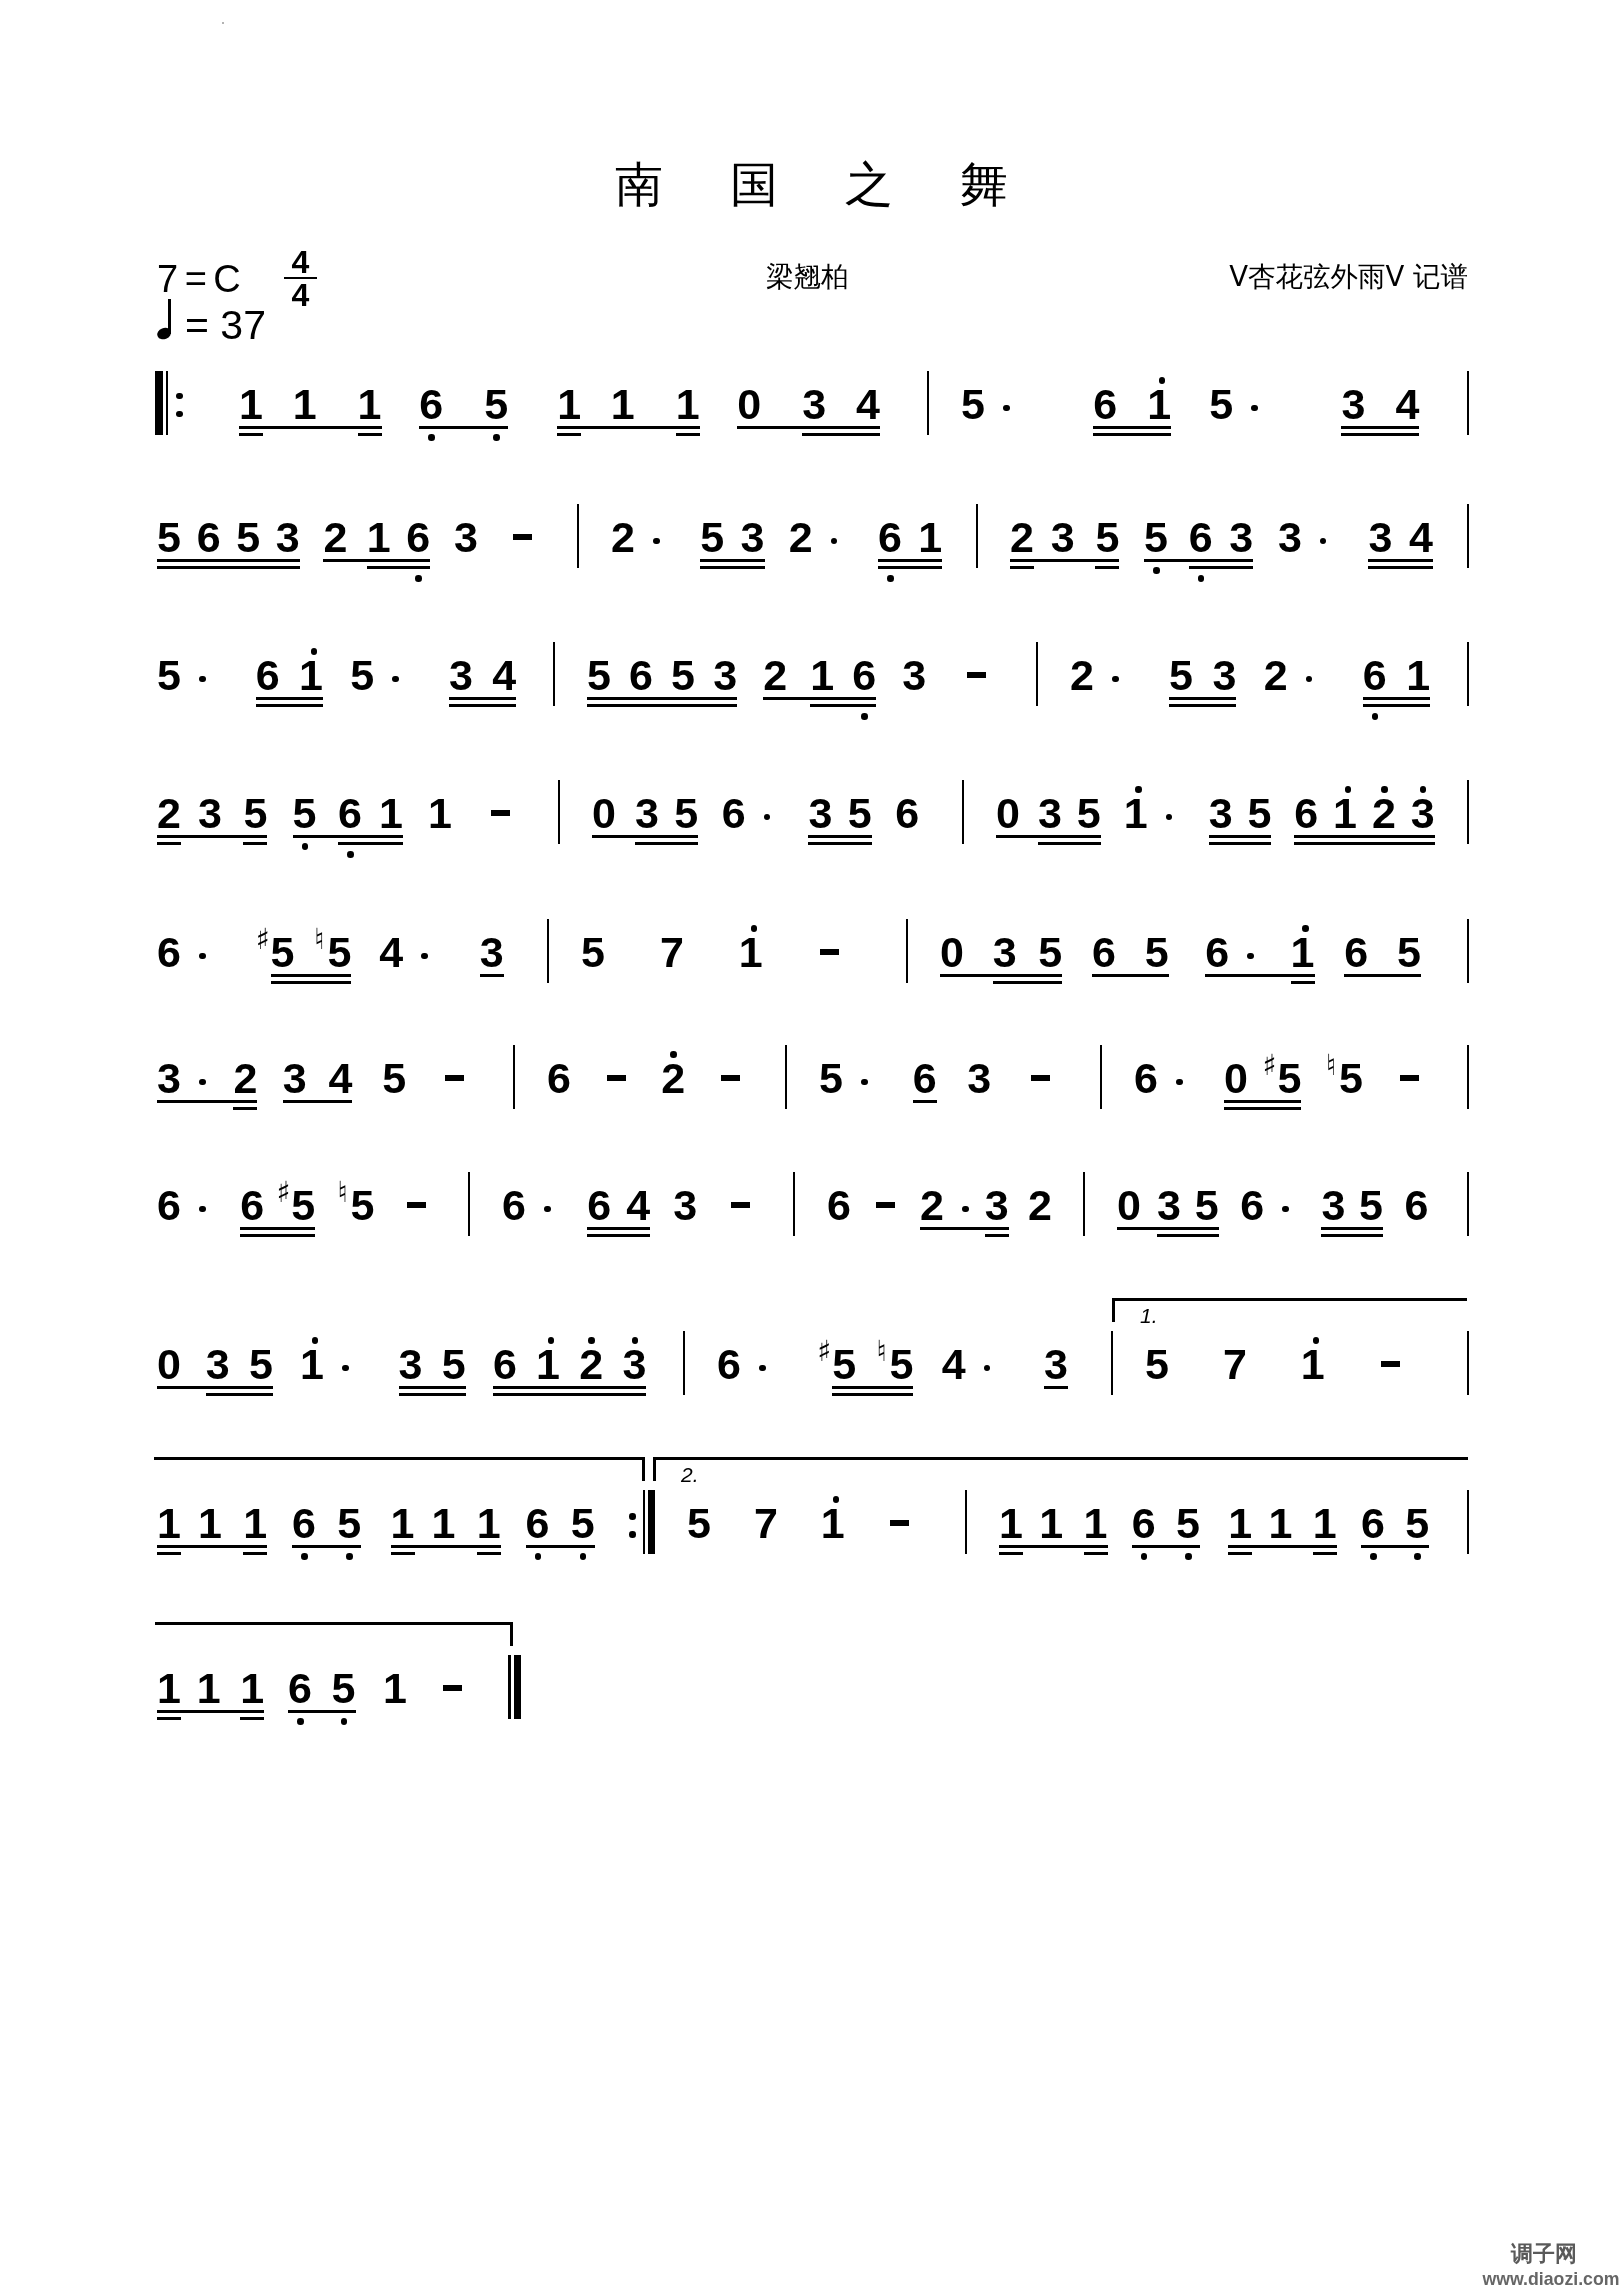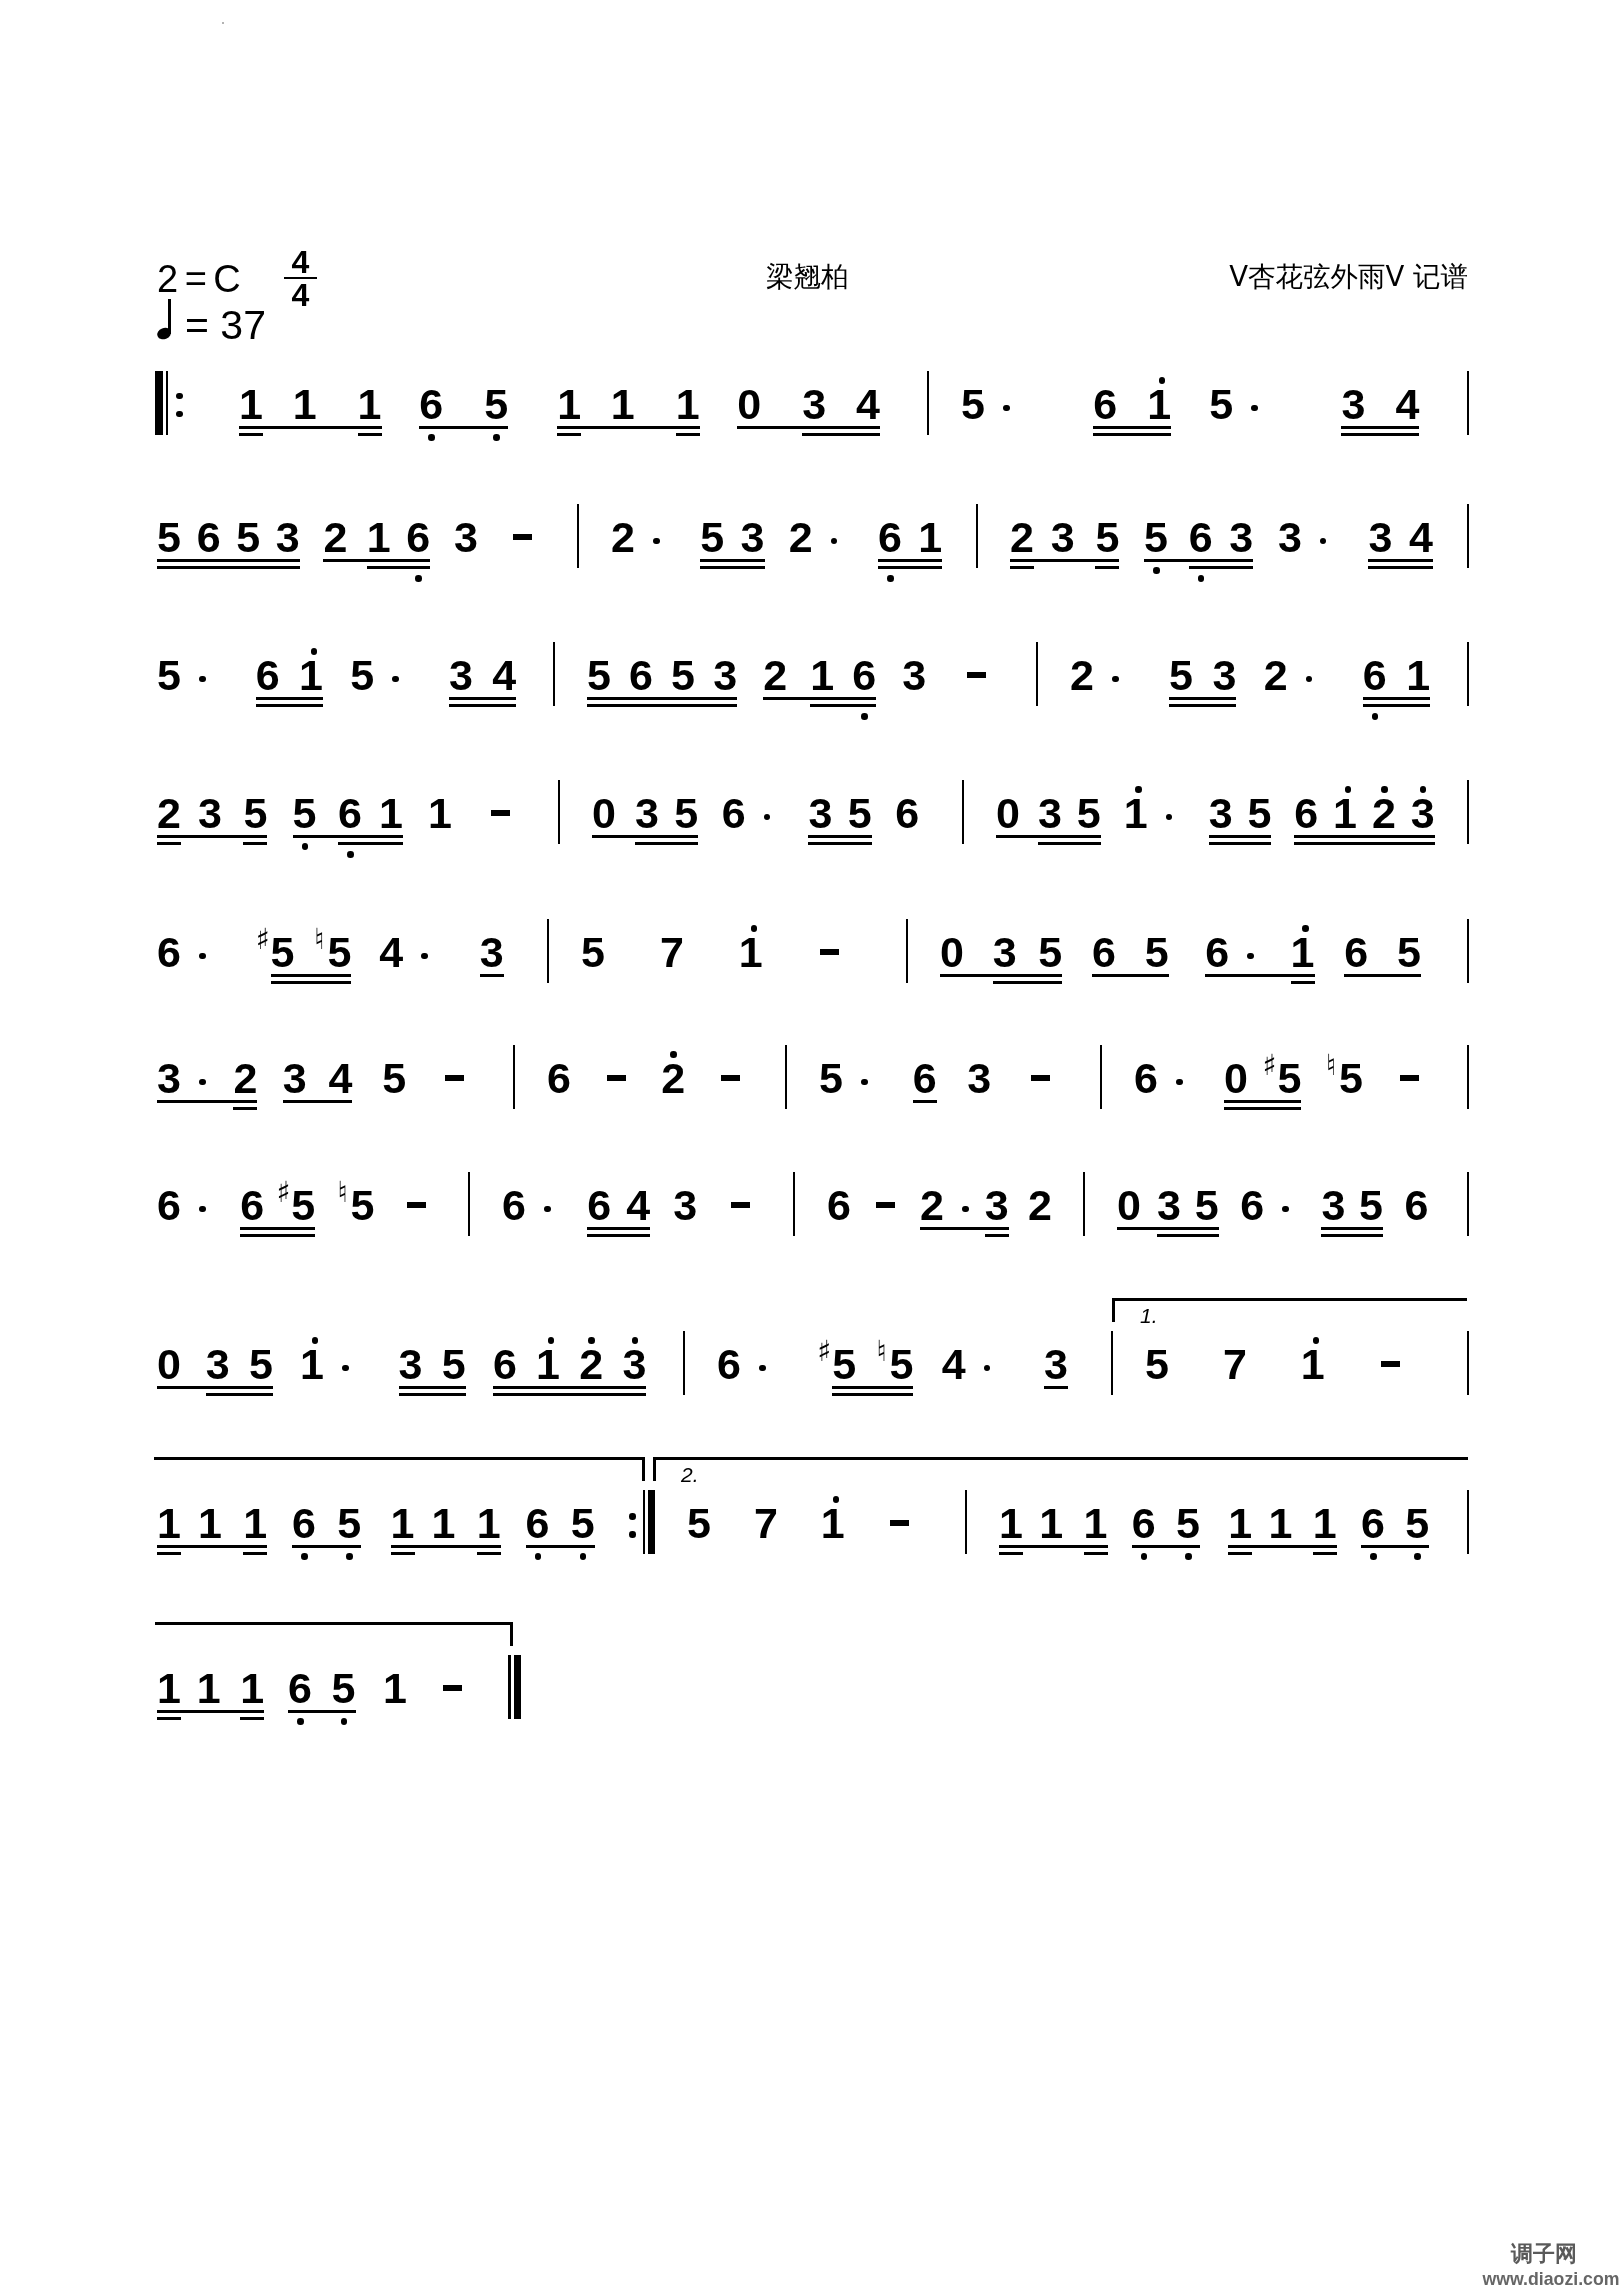--- a/index.html
+++ b/index.html
@@ -75,22 +75,23 @@
     position: absolute; left: 10.5px; top: 28px; white-space: nowrap; color: #666666;
     font-family: "Liberation Sans", sans-serif; font-weight: bold; font-size: 17.7px; line-height: 1;
   }
 </style>
 </head>
 <body>
 
 <div id="page">
   <div class="speck"></div>
 
+  <div class="title">南国之舞</div>
 
-  <div class="key">2=C</div>
+  <div class="key">7=C</div>
 
   <div class="timesig">
     <span class="ts-num">4</span>
     <span class="ts-line"></span>
     <span class="ts-den">4</span>
   </div>
 
   <div class="tempo">
     <span>
       <span class="qnote-head"></span>

